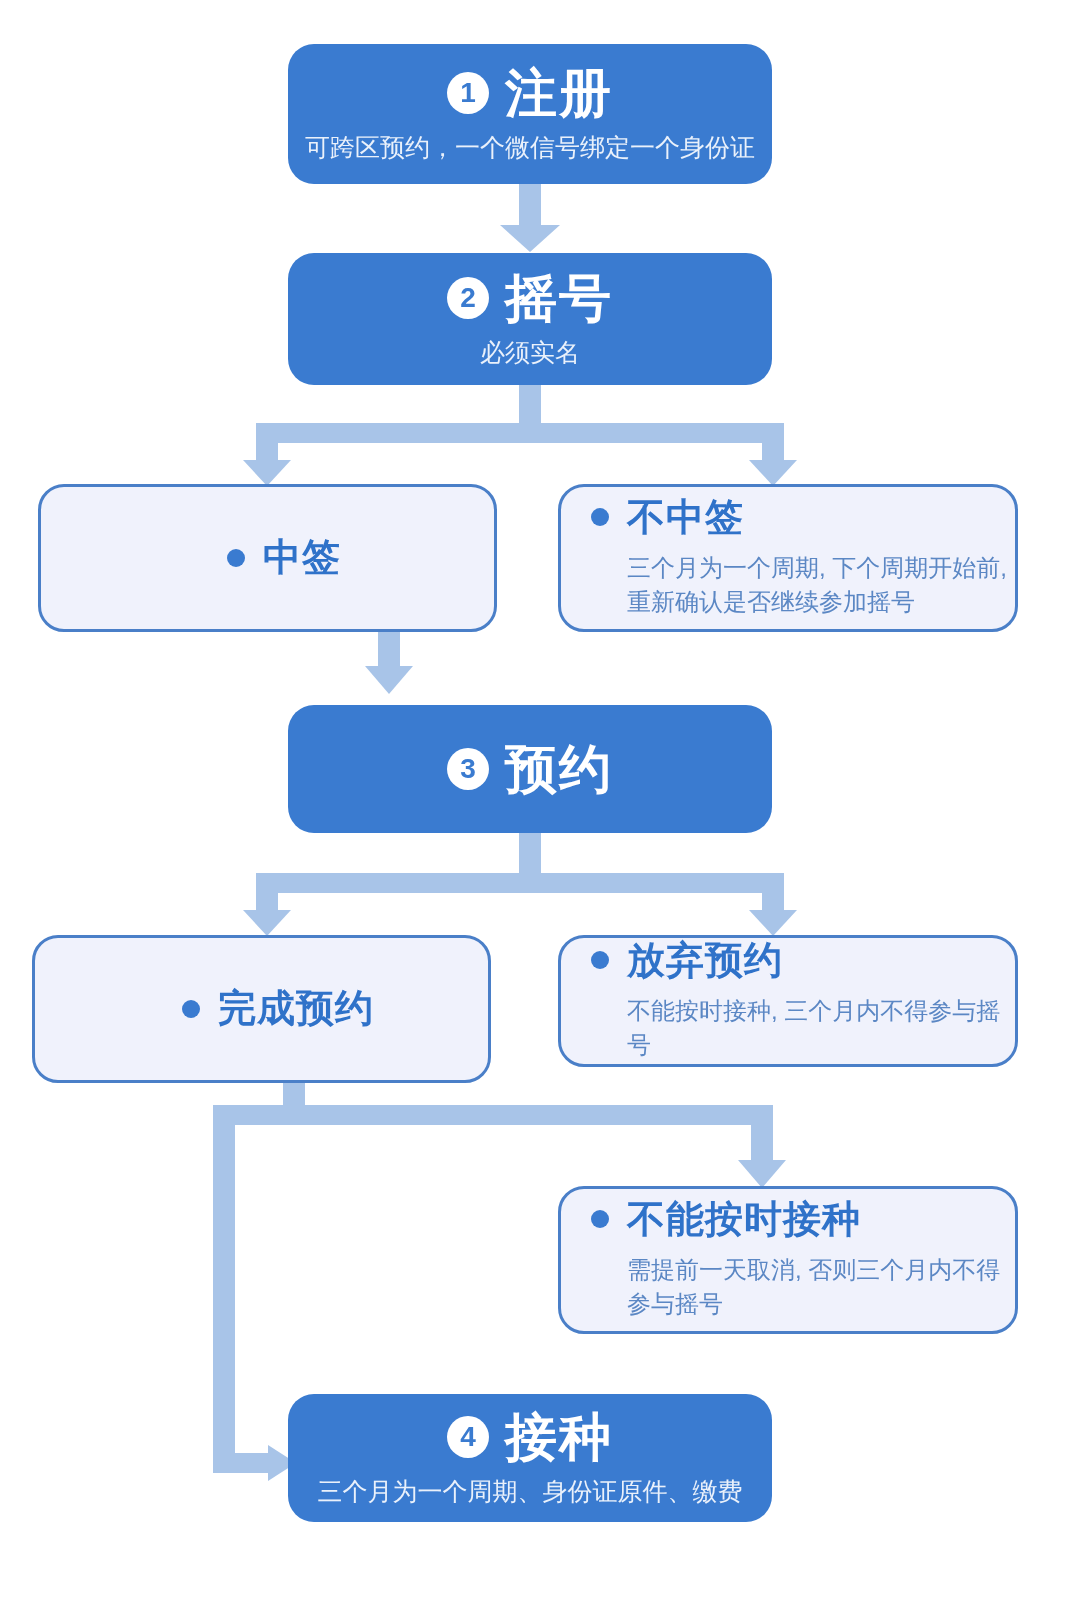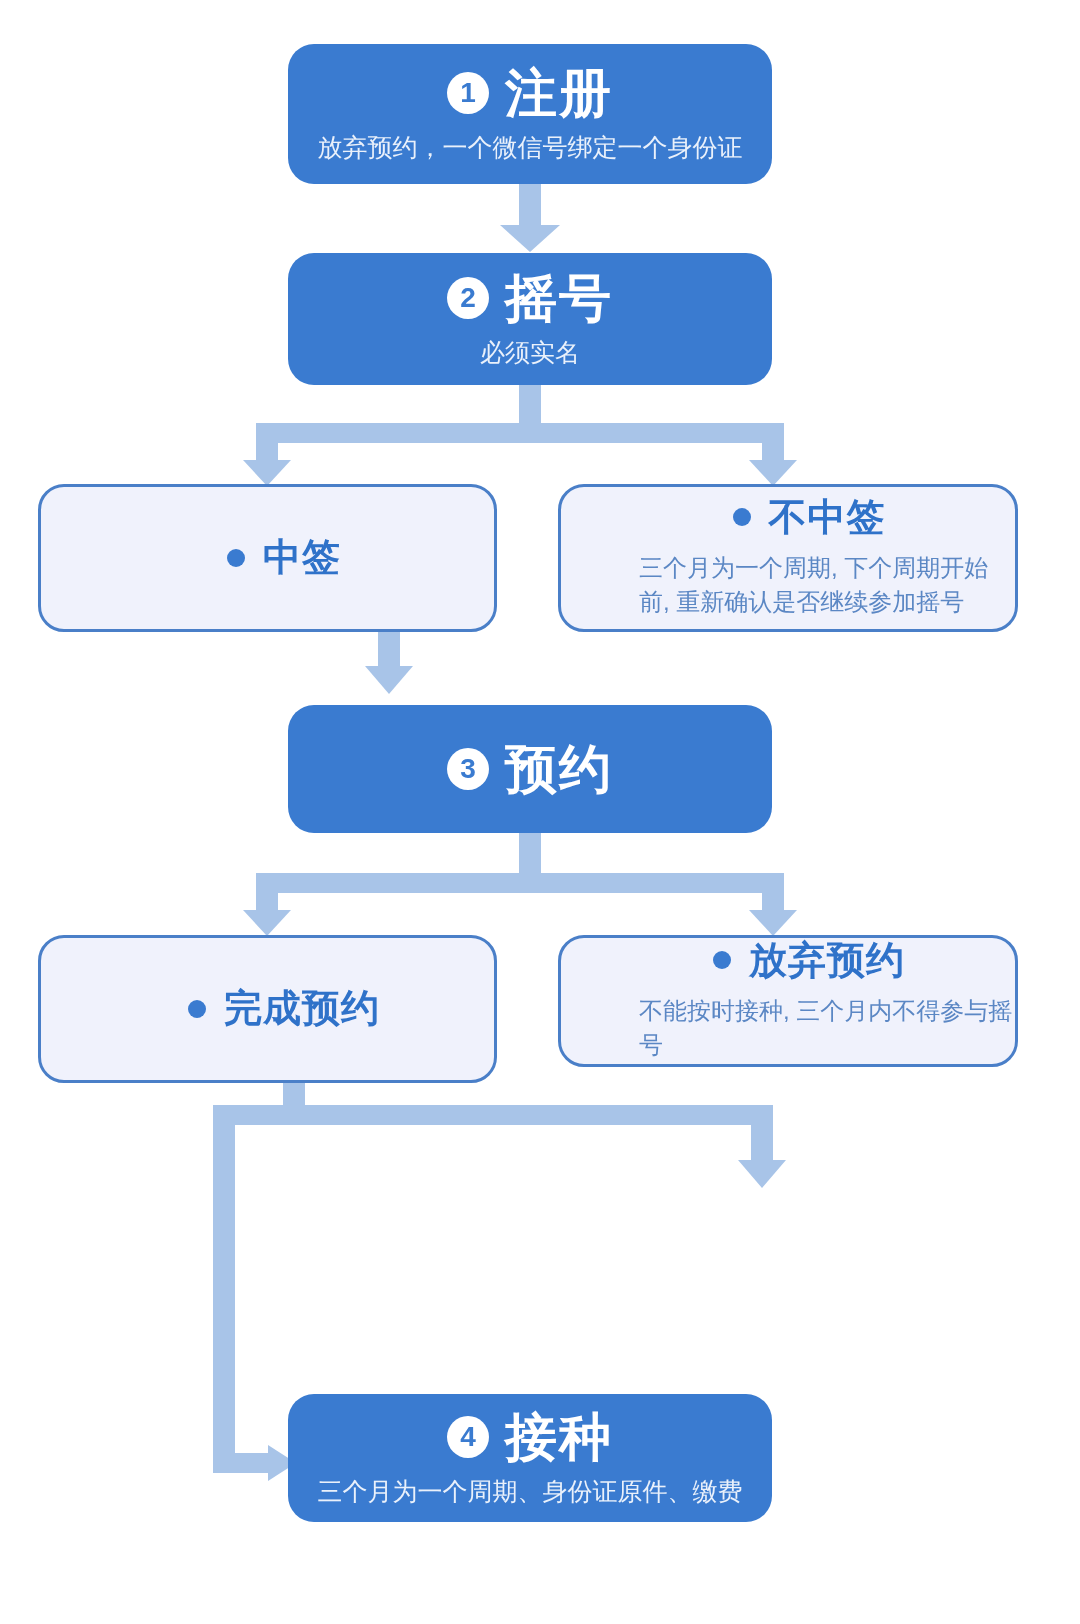--- a/index.html
+++ b/index.html
@@ -87,22 +87,22 @@
     left: 0; right: 0; top: 0; bottom: 0;
     display: flex;
     flex-direction: column;
     justify-content: center;
   }
   .branch.centered .branch-inner {
     align-items: center;
     padding-left: 33px;
   }
   .branch.lefted .branch-inner {
-    align-items: center;
-    padding-left: 42px;
+    align-items: flex-start;
+    padding-left: 30px;
   }
   .branch-head {
     display: flex;
     align-items: center;
   }
   .bullet {
     width: 18px;
     height: 18px;
     min-width: 18px;
     border-radius: 50%;
@@ -172,21 +172,21 @@
       <rect x="213" y="1453" width="62" height="20" fill="#a8c4e8"></rect>
       <polygon points="268,1445 268,1481 296,1463" fill="#a8c4e8"></polygon>
     </g>
   </svg>
 
   <div class="node step" style="left:288px; top:44px; width:484px; height:140px;">
     <div class="step-title">
       <span class="step-num">1</span>
       <span>注册</span>
     </div>
-    <div class="step-desc">放弃预约，一个微信号绑定一个身份证</div>
+    <div class="step-desc">可跨区预约，一个微信号绑定一个身份证</div>
   </div>
 
   <div class="node step" style="left:288px; top:253px; width:484px; height:132px;">
     <div class="step-title">
       <span class="step-num">2</span>
       <span>摇号</span>
     </div>
     <div class="step-desc">必须实名</div>
   </div>
 
@@ -209,39 +209,48 @@
     </div>
   </div>
 
   <div class="node step" style="left:288px; top:705px; width:484px; height:128px;">
     <div class="step-title">
       <span class="step-num">3</span>
       <span>预约</span>
     </div>
   </div>
 
-  <div class="node branch centered" style="left:38px; top:935px; width:459px; height:148px;">
+  <div class="node branch centered" style="left:32px; top:935px; width:459px; height:148px;">
     <div class="branch-inner">
       <div class="branch-head">
         <span class="bullet"></span>
         <span class="branch-title">完成预约</span>
       </div>
     </div>
   </div>
 
   <div class="node branch lefted" style="left:558px; top:935px; width:460px; height:132px;">
     <div class="branch-inner">
       <div class="branch-head">
         <span class="bullet"></span>
         <span class="branch-title">放弃预约</span>
       </div>
       <div class="branch-desc">不能按时接种, 三个月内不得参与摇号</div>
     </div>
   </div>
 
+  <div class="node branch lefted" style="left:558px; top:1186px; width:460px; height:148px;">
+    <div class="branch-inner">
+      <div class="branch-head">
+        <span class="bullet"></span>
+        <span class="branch-title">不能按时接种</span>
+      </div>
+      <div class="branch-desc">需提前一天取消, 否则三个月内不得参与摇号</div>
+    </div>
+  </div>
 
   <div class="node step" style="left:288px; top:1394px; width:484px; height:128px;">
     <div class="step-title">
       <span class="step-num">4</span>
       <span>接种</span>
     </div>
     <div class="step-desc">三个月为一个周期、身份证原件、缴费</div>
   </div>
 
 </div>

